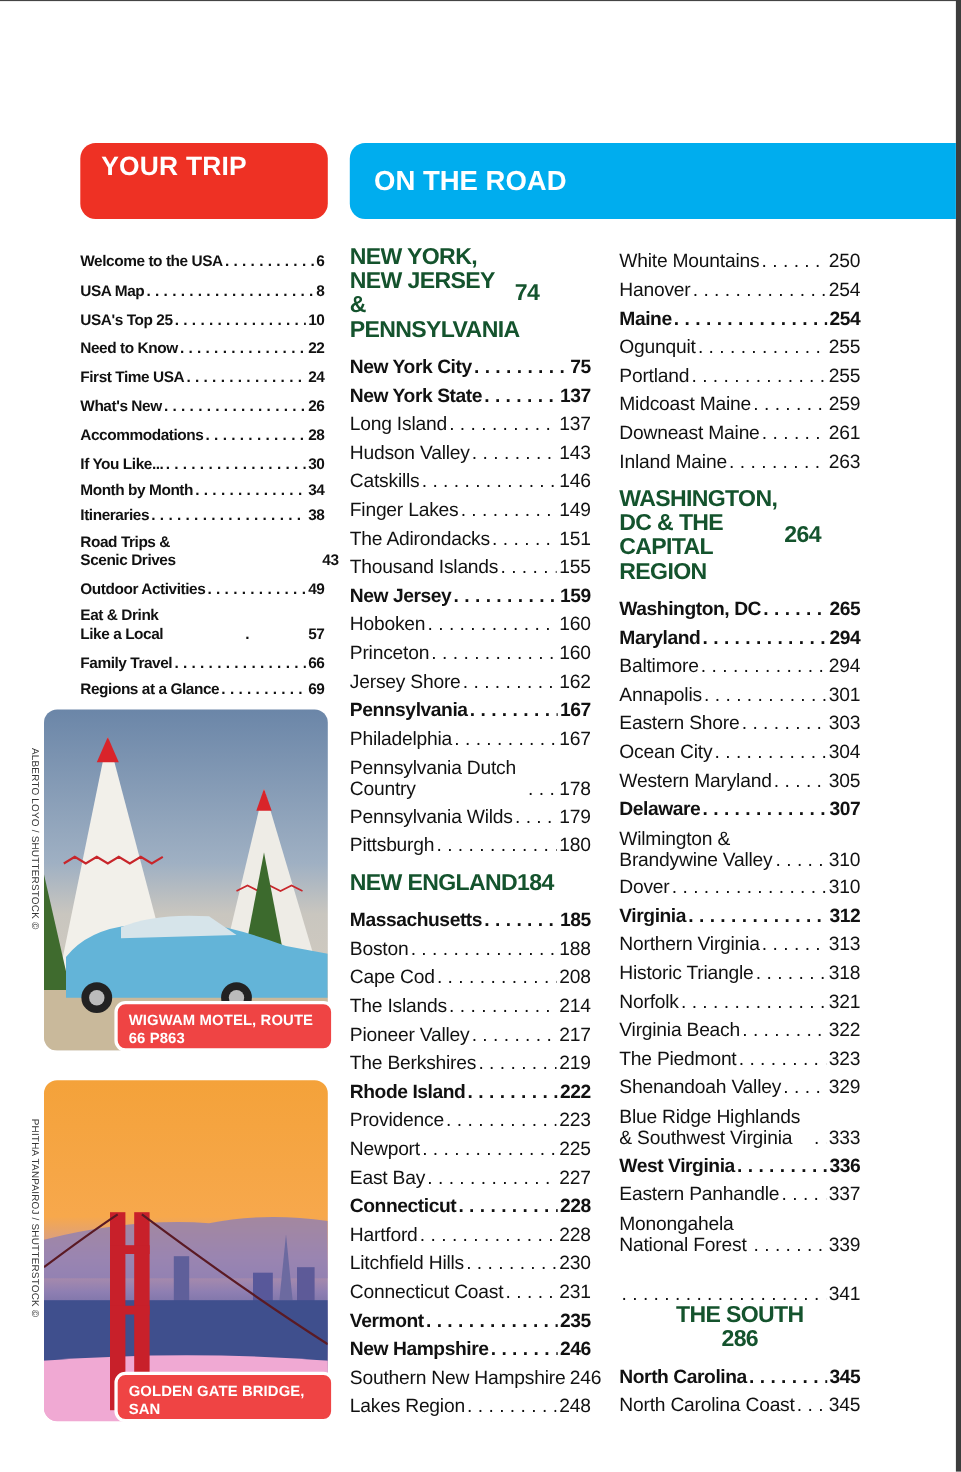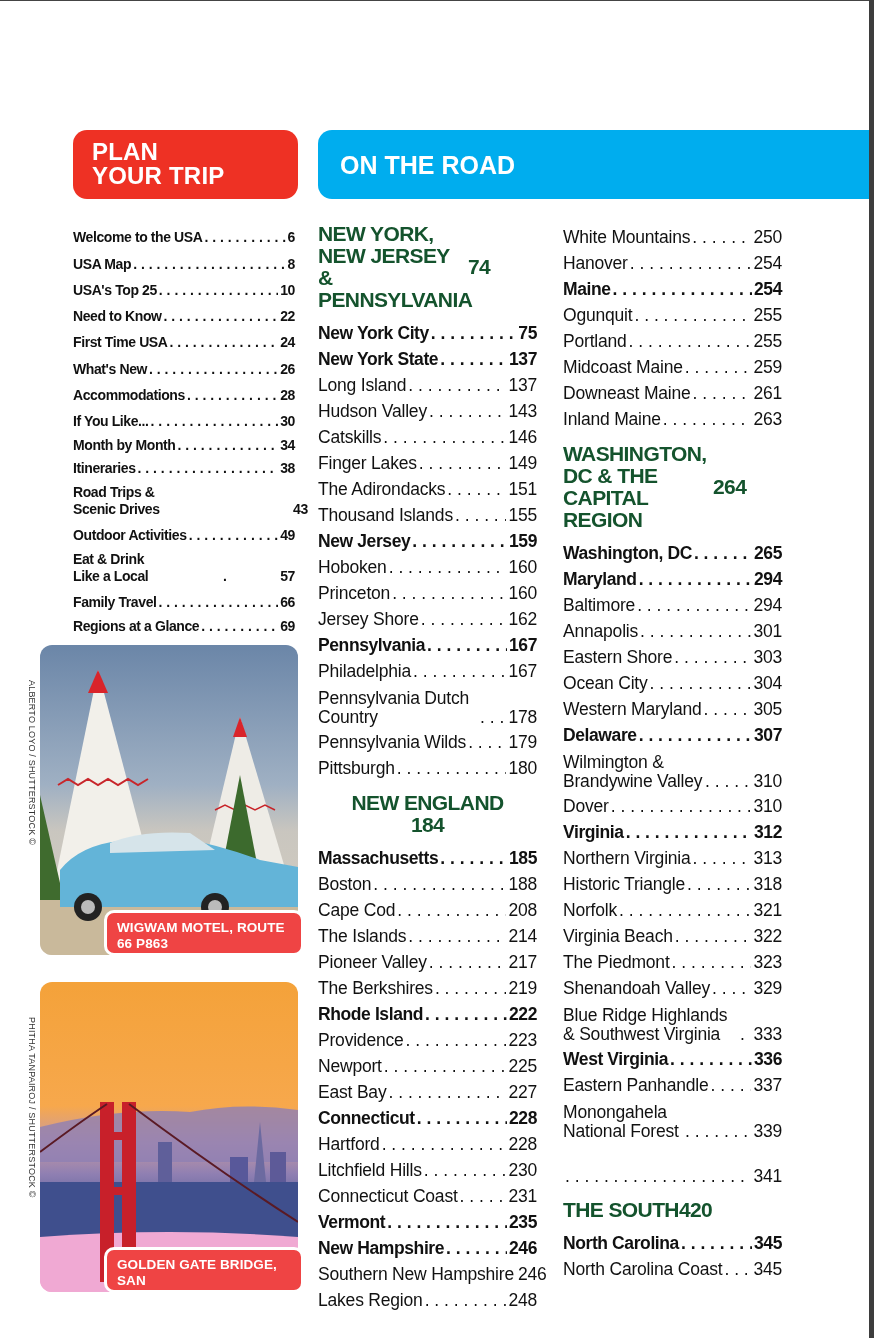--- a/index.html
+++ b/index.html
@@ -77,21 +77,20 @@
   #cap-wigwam { top:910px; }
   #cap-gg { top:1247px; }
 </style>
 </head>
 <body>
 
 <div class="top-border"></div>
 <div class="right-border"></div>
 
 <div class="plan-box">
-  <div>PLAN</div>
   <div>YOUR TRIP</div>
 </div>
 
 <div class="road-bar">
   <span>ON THE ROAD</span>
 </div>
 
 <div class="toc" id="col-plan">
   <div class="row">
       <span class="lbl">Welcome to the USA</span>
@@ -302,21 +301,21 @@
     <div class="row">
       <span class="lbl">Pennsylvania Wilds</span>
       <span class="dots"></span>
       <span class="pg">179</span>
     </div>
     <div class="row">
       <span class="lbl">Pittsburgh</span>
       <span class="dots"></span>
       <span class="pg">180</span>
     </div>
-    <div class="sec" style="margin-top: 14px; margin-bottom: 6px; flex-direction: column;">
+    <div class="sec" style="margin-top: 14px; margin-bottom: 6px;">
       <span class="lbl">NEW ENGLAND</span>
       <span class="dots"></span>
       <span class="pg">184</span>
     </div>
     <div class="row b">
       <span class="lbl">Massachusetts</span>
       <span class="dots"></span>
       <span class="pg">185</span>
     </div>
     <div class="row">
@@ -554,24 +553,24 @@
     </div>
     <div class="row two ml">
       <span class="lbl" style="width: 120px;">Monongahela National Forest</span>
       <span class="dots"></span>
       <span class="pg">339</span>
     </div>
     <div class="row two ml">
       <span class="dots"></span>
       <span class="pg">341</span>
     </div>
-    <div class="sec" style="margin-top: 14px; margin-bottom: 6px;">
+    <div class="sec" style="margin-bottom: 6px; flex-direction: column;">
       <span class="lbl">THE SOUTH</span>
       <span class="dots"></span>
-      <span class="pg">420</span>
+      <span class="pg">286</span>
     </div>
     <div class="row b">
       <span class="lbl">North Carolina</span>
       <span class="dots"></span>
       <span class="pg">345</span>
     </div>
     <div class="row">
       <span class="lbl">North Carolina Coast</span>
       <span class="dots"></span>
       <span class="pg">345</span>

